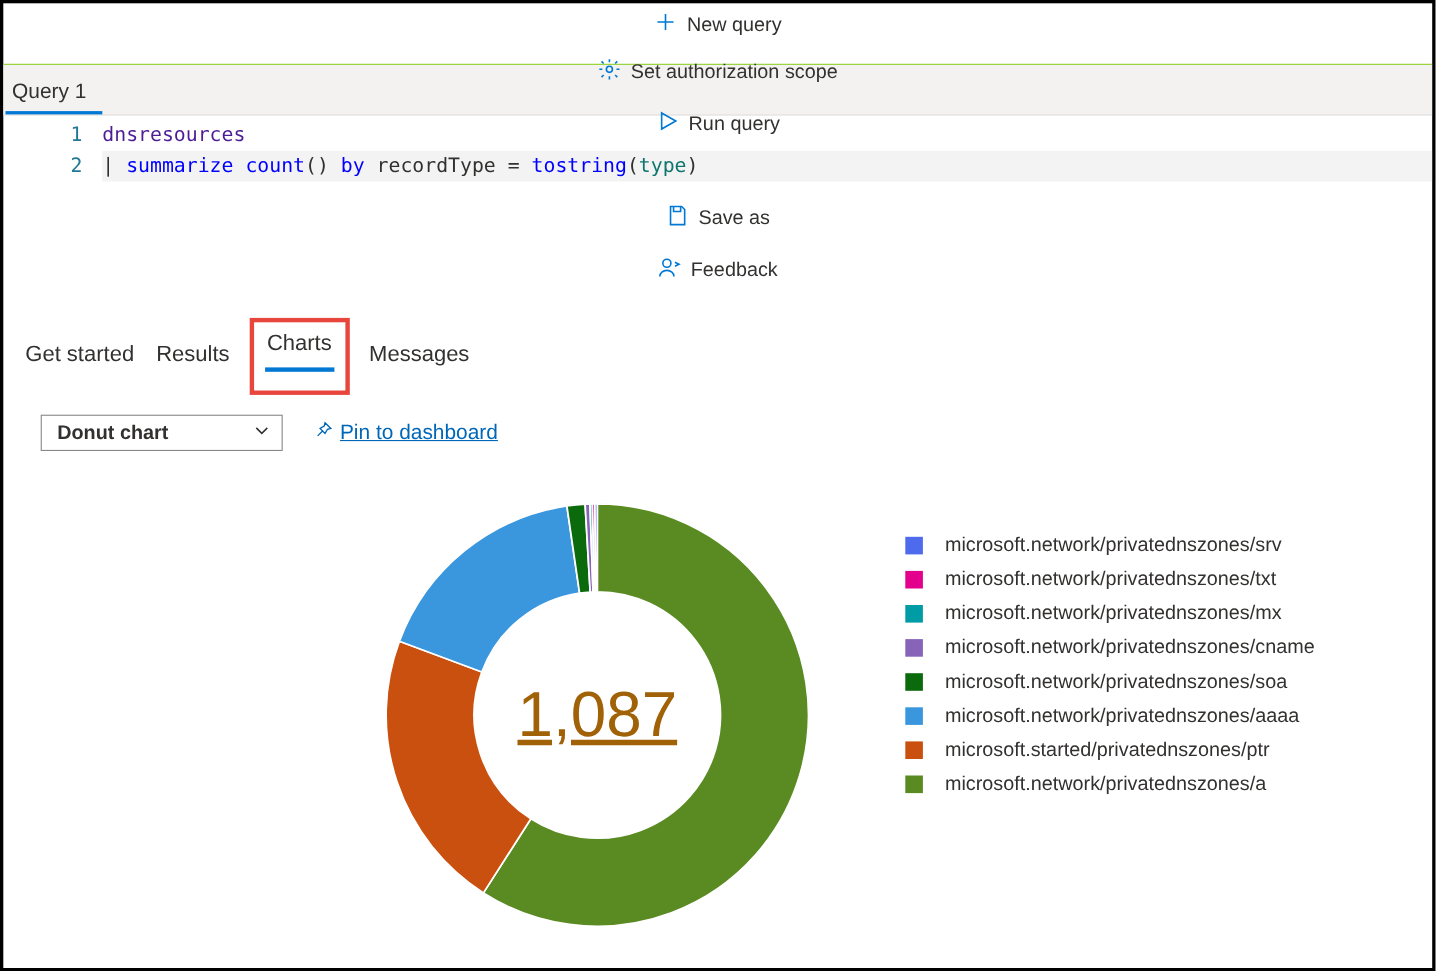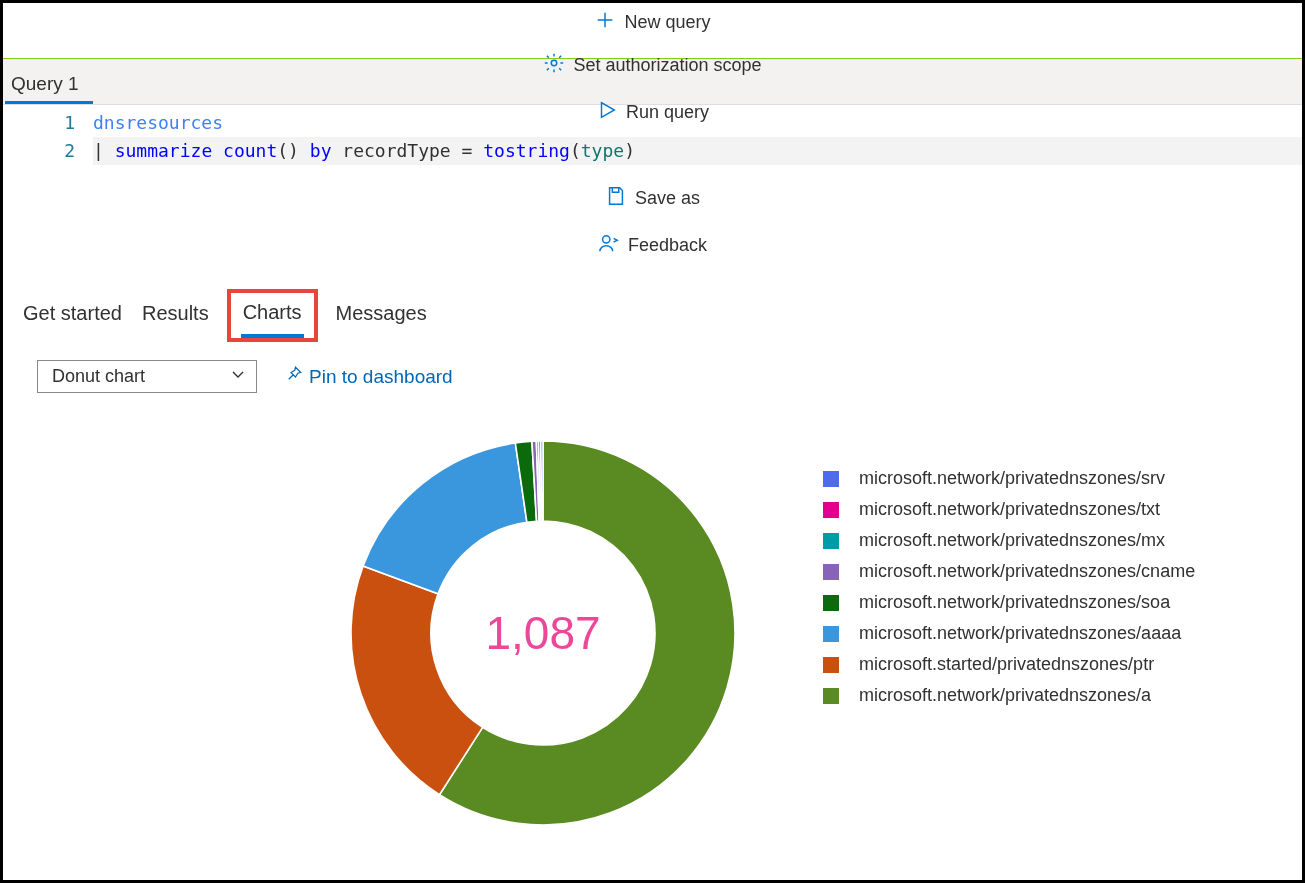--- a/index.html
+++ b/index.html
@@ -72,68 +72,71 @@
     }
     .code {
       padding: 4px 0;
       line-height: 28px;
       flex: 1;
     }
     .code .line2 { background: #f3f3f3; display:block; padding-right:8px;}
     .tok-pipe { color: #323130; }
     .tok-kw { color: #0000ff; }
     .tok-type { color: #0f766e; }
-    .tok-dns { color: #3b82f6; text-align: center; }
+    .tok-dns { color: #4c1d95; text-align: center; }
     .result-tabs {
       display: flex;
       gap: 16px;
       padding: 14px 18px 0 18px;
       align-items: center;
       font-size: 20px;
     }
     .rtab { padding: 6px 2px 10px 2px; cursor: pointer; color: #323130; }
     .rtab.active { border-bottom: 4px solid #0078d4; font-weight: 400;}
-    .highlight-box { border: 4px solid #e8453c; padding: 2px 10px 0 10px; text-align: right; }
+    .highlight-box { border: 4px solid #e8453c; padding: 2px 10px 17px 10px; text-align: right; }
     .chart-controls {
       display: flex;
       align-items: center;
       gap: 28px;
       padding: 18px 18px 0 34px;
     }
     .dropdown {
       display: inline-flex;
       align-items: center;
       justify-content: space-between;
       border: 1px solid #8a8886;
       padding: 5px 10px 5px 14px;
       font-size: 18px;
       width: 220px;
       cursor: pointer;
       background:#fff;
+      font-weight:bold;
     }
     .pin-link {
       color: #0067b8;
       font-size: 19px;
       display: inline-flex;
       align-items: center;
       gap: 6px;
       cursor: pointer;
+      text-decoration: underline;
     }
     .chart-area {
       display: flex;
       padding: 40px 0 0 340px;
       gap: 80px;
     }
     .donut-wrap { position: relative; width: 400px; height: 400px; }
     .donut-center {
       position: absolute;
       top: 50%; left: 50%;
       transform: translate(-50%,-50%);
-      font-size: 46px;
-      color: #ec4899;
+      font-size: 58px;
+      color: #a16207;
+      text-decoration: underline;
     }
     .legend { padding-top: 30px; }
     .legend-row { display: flex; align-items: center; gap: 20px; font-size: 18px; padding: 5px 0;}
     .legend-swatch { width: 16px; height: 16px; display:inline-block;}
   </style>
 </head>
 <body>
 
 <div class="toolbar">
   <button class="tb-btn">

